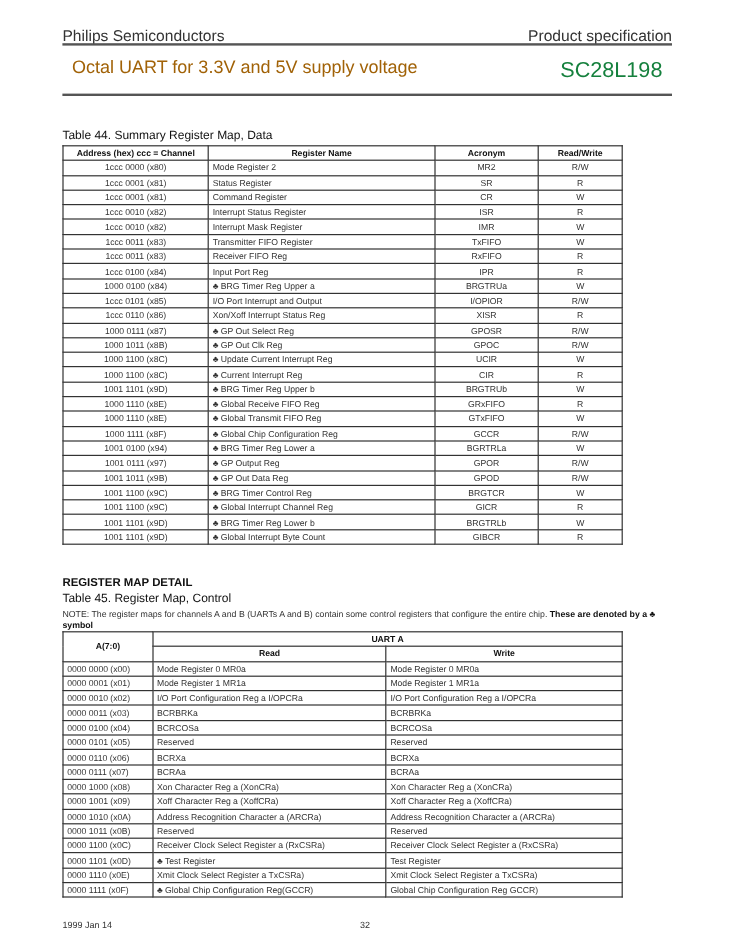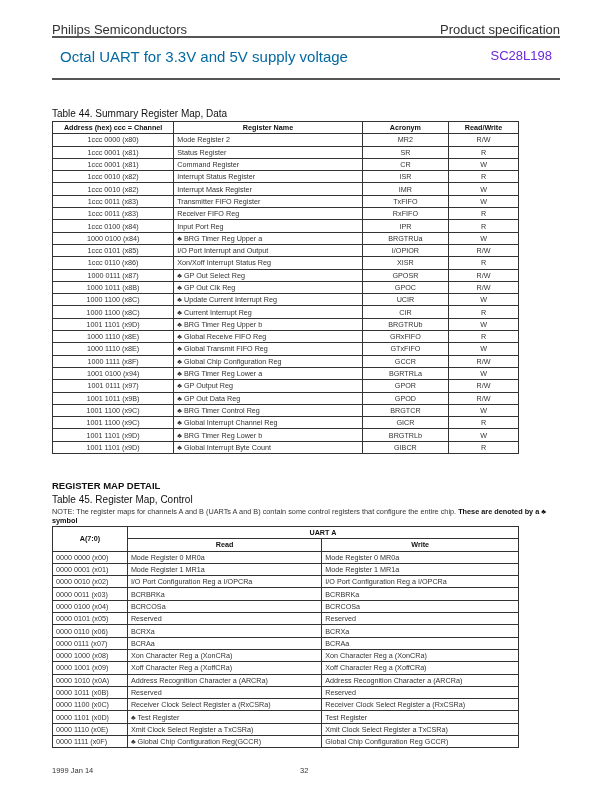--- a/index.html
+++ b/index.html
@@ -3,22 +3,22 @@
 <meta charset="utf-8">
 <style>
   html, body { margin:0; padding:0; background:#fff; }
   body { width:612px; height:792px; position:relative; overflow:hidden;
          font-family:"Liberation Sans", sans-serif; color:#222; }
   .hdr-top { position:absolute; left:52px; right:52px; top:22px; height:12px;
              font-size:13px; color:#333; }
   .hdr-top .l { position:absolute; left:0; top:0; }
   .hdr-top .r { position:absolute; right:0; top:0; }
   .rule { position:absolute; left:52px; right:52px; height:2px; background:#555; }
-  .title { position:absolute; left:60px; top:48px; font-size:15px; color:#0369a1; }
-  .part { position:absolute; right:60px; top:48px; font-size:13px; color:#6d28d9; }
+  .title { position:absolute; left:60px; top:48px; font-size:15px; color:#a16207; }
+  .part { position:absolute; right:60px; top:48px; font-size:18px; color:#15803d; }
   .tcap { position:absolute; left:52px; font-weight:normal; font-size:10px; color:#111; }
   table { border-collapse:collapse; position:absolute; left:52px; width:467px;
           font-size:7.2px; color:#333; }
   td, th { border:1px solid #333; padding:0 3px; height:11.3px; line-height:11px; white-space:nowrap; }
   th { font-weight:bold; color:#111; }
   table.t44 { border:1.5px solid #222; top:121px; }
   table.t44 td.c, table.t44 th { text-align:center; }
   table.t45 { border:1.5px solid #222; top:526px; }
   table.t45 th { text-align:center; }
   table.t45 td { text-align:left; }

